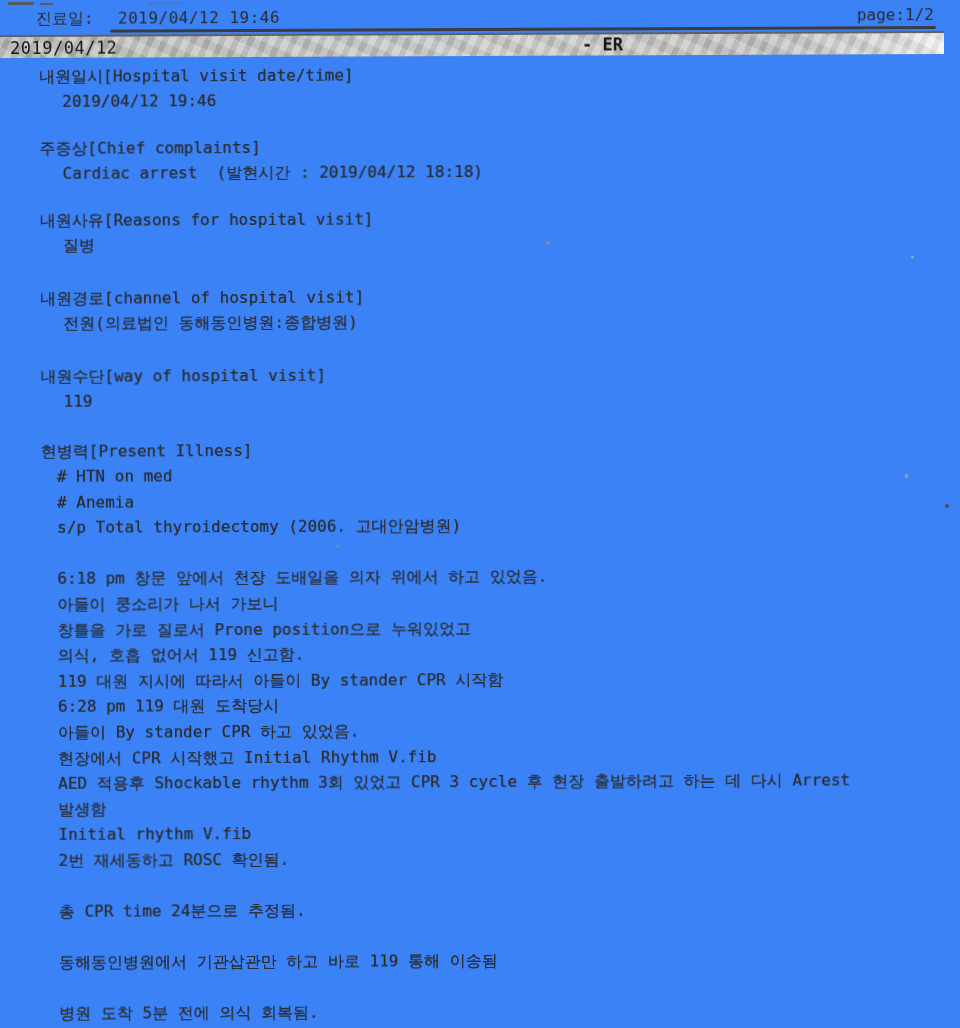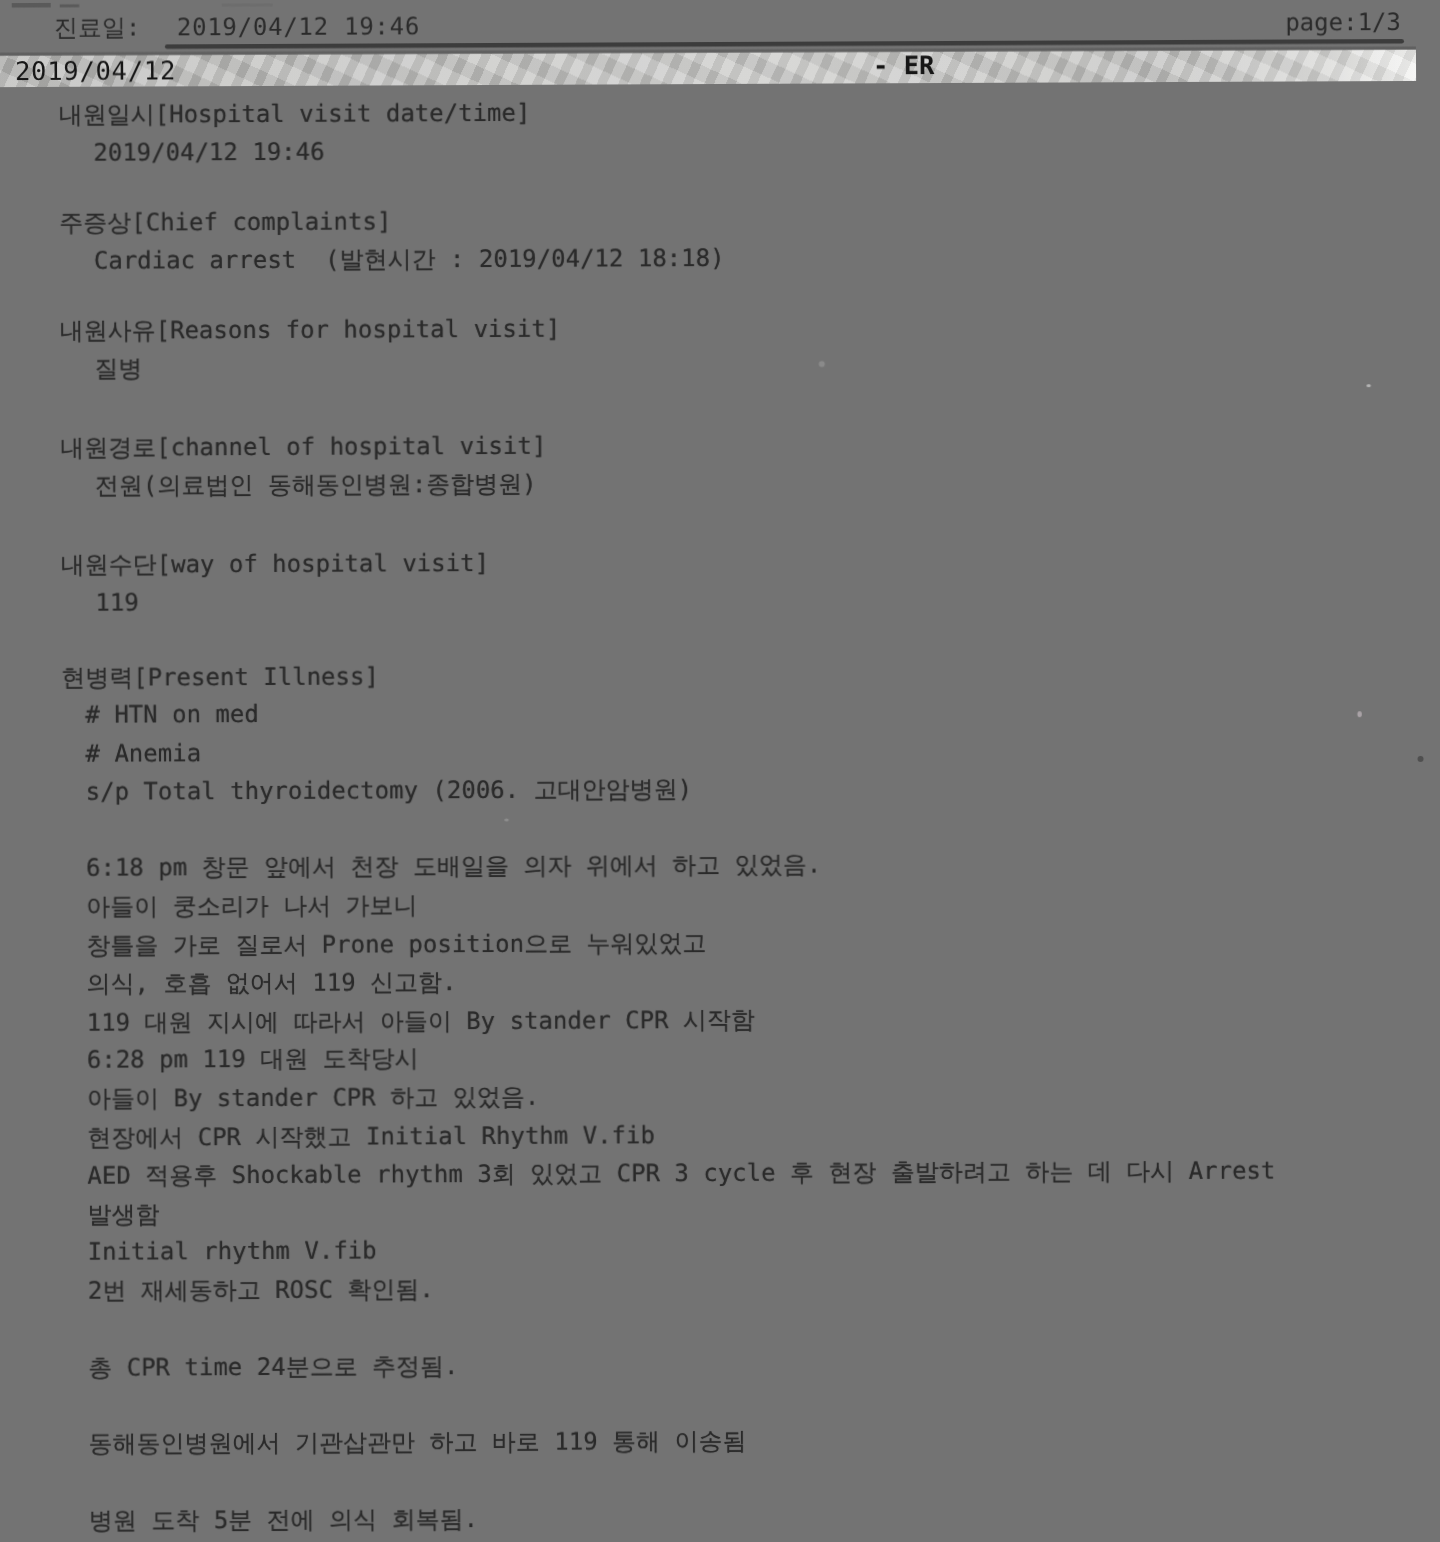--- a/index.html
+++ b/index.html
@@ -1,21 +1,21 @@
 <!DOCTYPE html>
 <html><head>
 <meta charset="utf-8">
 <style>
   * { margin: 0; padding: 0; box-sizing: border-box; }
   html, body { background: #e8e8e6; }
   .page {
     position: relative;
     width: 960px;
     height: 1028px;
-    background: #737373;
+    background: #3b82f6;
     overflow: hidden;
     font-family: "DejaVu Sans Mono", "DejaVu Sans", "Liberation Mono", monospace;
     color: #2a2a2a;
   }
   .skew {
     position: absolute;
     inset: 0;
     transform: rotate(-0.25deg);
     transform-origin: 480px 500px;
     filter: blur(0.25px);
@@ -73,21 +73,21 @@
 <div class="page">
   <div class="skew">
 
     <div class="frag f1"></div>
     <div class="frag f2"></div>
     <div class="frag f3"></div>
 
     <div class="header-row">
       <span class="clinic-date-label">진료일:</span>
       <span class="clinic-date-value">2019/04/12 19:46</span>
-      <span class="page-indicator">page:1/3</span>
+      <span class="page-indicator">page:1/2</span>
     </div>
 
     <div class="header-rule"></div>
 
     <div class="date-bar">
       <span class="bar-date">2019/04/12</span>
       <span class="bar-department">- ER</span>
     </div>
 
     <div class="doc-body">

